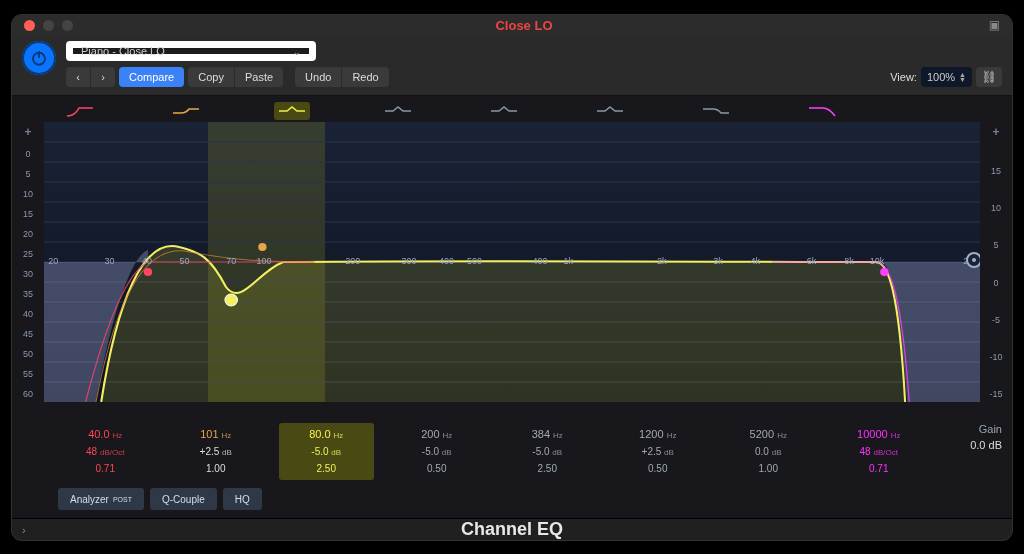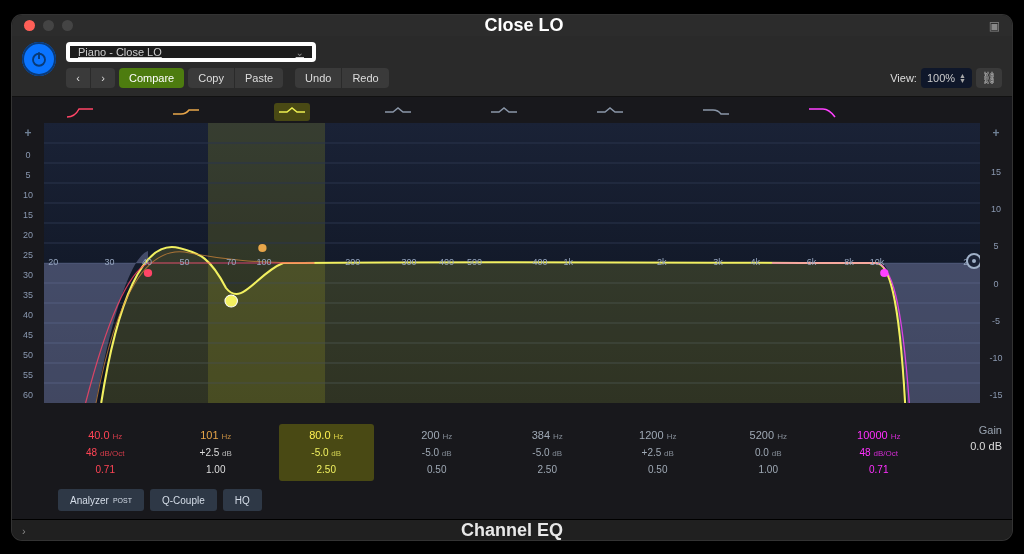--- a/index.html
+++ b/index.html
@@ -4,37 +4,37 @@
 <style>
 * { margin: 0; padding: 0; box-sizing: border-box; font-family: -apple-system, "Helvetica Neue", Arial, sans-serif; }
 body { background: #000; color: #ccc; width: 1024px; height: 554px; overflow: hidden; }
 .window { width: 1000px; height: 525px; margin: 15px auto 0; background: #1a1a1a; border-radius: 10px; overflow: hidden; display: flex; flex-direction: column; box-shadow: 0 0 0 1px #333; }
 .titlebar { height: 28px; background: #2c2c2c; display: flex; align-items: center; position: relative; }
 .traffic { position: absolute; left: 12px; display: flex; gap: 8px; }
 .traffic div { width: 11px; height: 11px; border-radius: 50%; }
 .tl-close { background: #ff5f57; }
 .tl-min  { background: #444; }
 .tl-max  { background: #444; }
-.title { color: #ffffff; font-size: 18px; font-weight: 600; margin: 0 auto; padding-left: 24px; }
+.title { color: #ef4444; font-size: 13px; font-weight: 600; margin: 0 auto; padding-left: 24px; }
 .snap-icon { position: absolute; right: 12px; color: #888; font-size: 12px; }
 
 .toolbar { background: #2a2a2a; padding: 6px 10px 8px; display: flex; align-items: flex-start; gap: 10px; border-bottom: 1px solid #111; }
 .power { width: 34px; height: 34px; border-radius: 50%; background: #0a74ff; display: flex; align-items: center; justify-content: center; flex: none; box-shadow: 0 0 0 2px #0a3a78 inset; }
 .power svg { width: 18px; height: 18px; }
 .tb-rows { display: flex; flex-direction: column; gap: 6px; flex: 1; }
-.preset { width: 250px; height: 20px; background: #1c1c1c; border: 4px solid #ffffff; border-radius: 4px; display: flex; align-items: center; padding: 0 8px; font-size: 11px; color: #ccc; text-decoration: underline; }
+.preset { width: 250px; height: 20px; background: #1c1c1c; border: 7px solid #ffffff; border-radius: 4px; display: flex; align-items: center; padding: 0 8px; font-size: 11px; color: #ccc; }
 .preset .chev { margin-left: auto; color: #888; font-size: 10px; }
 .btn-row { display: flex; align-items: center; gap: 4px; }
 .seg { display: flex; }
 .seg button, .btn { background: #3a3a3a; border: none; color: #ddd; font-size: 11px; height: 20px; padding: 0 10px; cursor: pointer; }
 .seg button:first-child { border-radius: 4px 0 0 4px; }
 .seg button:last-child { border-radius: 0 4px 4px 0; }
 .seg button + button { margin-left: 1px; }
 .btn { border-radius: 4px; }
-.btn.blue { background: #4d7c0f; color: #fff; }
+.btn.blue { background: #3b82f6; color: #fff; }
 .nav { width: 24px; display:flex; align-items:center; justify-content:center; }
 .spacer { flex: 1; }
 .view-lbl { font-size: 11px; color: #ddd; }
 .zoom { display:flex; align-items:center; background:#0f172a; border-radius:4px; height:20px; padding:0 6px; gap:4px; font-size:11px; }
 .zoom .arrows { display:flex; flex-direction:column; line-height:5px; font-size:7px; color:#aaa; }
 .chain-btn { width:26px; height:20px; background:#3a3a3a; border-radius:4px; display:flex; align-items:center; justify-content:center; color:#ccc; font-size:12px; cursor:pointer; }
 
 .plugin { flex: 1; background: #18181c; display: flex; flex-direction: column; position: relative; }
 .band-icons { height: 26px; display: flex; padding: 4px 50px 0 50px; gap: 70px; align-items: center; }
 .bicon { width: 36px; height: 18px; display: flex; align-items: center; justify-content: center; border-radius: 3px; }

